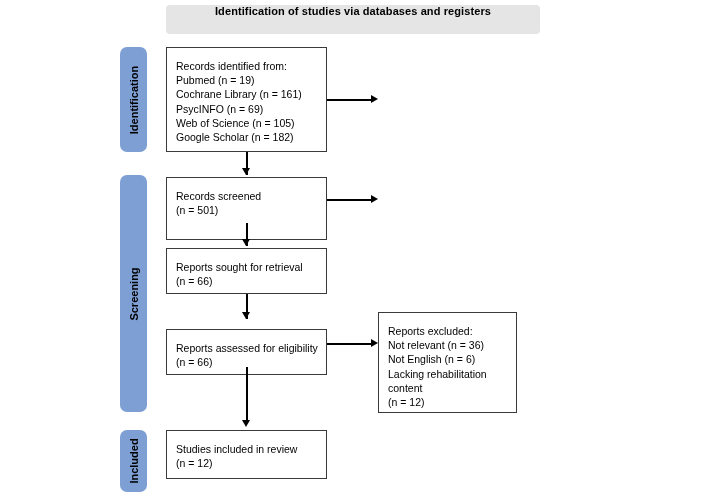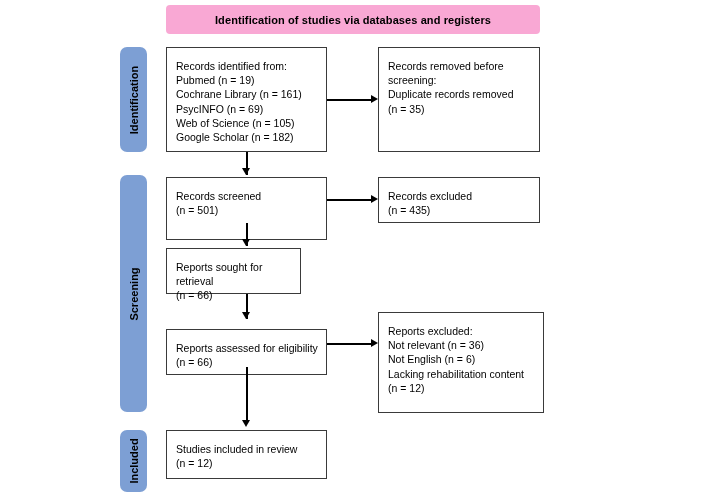--- a/index.html
+++ b/index.html
@@ -1,21 +1,21 @@
 <!DOCTYPE html>
 <html><head>
 <meta charset="utf-8">
 <style>
   html,body{margin:0;padding:0;background:#ffffff;}
   body{width:706px;height:497px;position:relative;overflow:hidden;
        font-family:"Liberation Sans","DejaVu Sans",sans-serif;color:#000;}
   #canvas{position:absolute;left:0;top:0;width:706px;height:497px;}
 
-  .banner{position:absolute;background:#f9a8d4;border-radius:4px;
-          display:flex;align-items:center;justify-content:center;}
+  .banner{position:absolute;background:#e5e5e5;border-radius:4px;
+          display:flex;align-items:flex-start;justify-content:center;}
   .banner-text{font-size:11px;font-weight:bold;color:#000;letter-spacing:.1px;}
 
   .stage-tab{position:absolute;background:#7d9fd4;border-radius:7px;}
   .stage-tab .tab-label{position:absolute;left:50%;top:50%;
         transform:translate(-50%,-50%) rotate(-90deg);
         white-space:nowrap;font-size:11px;font-weight:bold;color:#000;}
 
   .pbox{position:absolute;background:#fff;border:1.5px solid #3a3a3a;
         box-sizing:border-box;text-decoration:underline;}
   .pbox .pbox-text{position:absolute;left:9px;right:6px;top:11px;
@@ -50,59 +50,49 @@
   </div>
 
   <div class="pbox" style="left:166px;top:47px;width:161px;height:105px;">
     <div class="pbox-text">Records identified from:
         Pubmed (n = 19)
         Cochrane Library (n = 161)
         PsycINFO (n = 69)
         Web of Science (n = 105)
         Google Scholar (n = 182)</div>
   </div>
-  <div class="pbox" style="left:378px;top:47px;width:162px;height:105px;">
-    <div class="pbox-text">Records removed before
-screening:
-Duplicate records removed
-(n = 35)</div>
-  </div>
   <div class="hline" style="left:327px;top:99px;width:44px;"></div>
   <div class="arrow-right" style="left:371px;top:95px;"></div>
 
   <div class="vline" style="left:246px;top:152px;height:23px;"></div>
   <div class="arrow-down" style="left:242px;top:168px;"></div>
 
   <div class="pbox" style="left:166px;top:177px;width:161px;height:63px;">
     <div class="pbox-text">Records screened
 (n = 501)</div>
   </div>
-  <div class="pbox" style="left:378px;top:177px;width:162px;height:46px;">
-    <div class="pbox-text">Records excluded
-(n = 435)</div>
-  </div>
   <div class="hline" style="left:327px;top:199px;width:44px;"></div>
   <div class="arrow-right" style="left:371px;top:195px;"></div>
 
   <div class="vline" style="left:246px;top:223px;height:23px;"></div>
   <div class="arrow-down" style="left:242px;top:239px;"></div>
 
-  <div class="pbox" style="left:166px;top:248px;width:135px;height:46px;">
+  <div class="pbox" style="left:166px;top:248px;width:161px;height:46px;">
     <div class="pbox-text">Reports sought for retrieval
 (n = 66)</div>
   </div>
 
   <div class="vline" style="left:246px;top:294px;height:25px;"></div>
   <div class="arrow-down" style="left:242px;top:312px;"></div>
 
   <div class="pbox" style="left:166px;top:321px;width:161px;height:46px;margin-top:8px;">
     <div class="pbox-text">Reports assessed for eligibility
 (n = 66)</div>
   </div>
-  <div class="pbox" style="left:378px;top:312px;width:166px;height:101px;">
+  <div class="pbox" style="left:378px;top:312px;width:139px;height:101px;">
     <div class="pbox-text">Reports excluded:
 Not relevant (n = 36)
 Not English (n = 6)
 Lacking rehabilitation content
 (n = 12)</div>
   </div>
   <div class="hline" style="left:327px;top:343px;width:44px;"></div>
   <div class="arrow-right" style="left:371px;top:339px;"></div>
 
   <div class="vline" style="left:246px;top:367px;height:56px;"></div>

